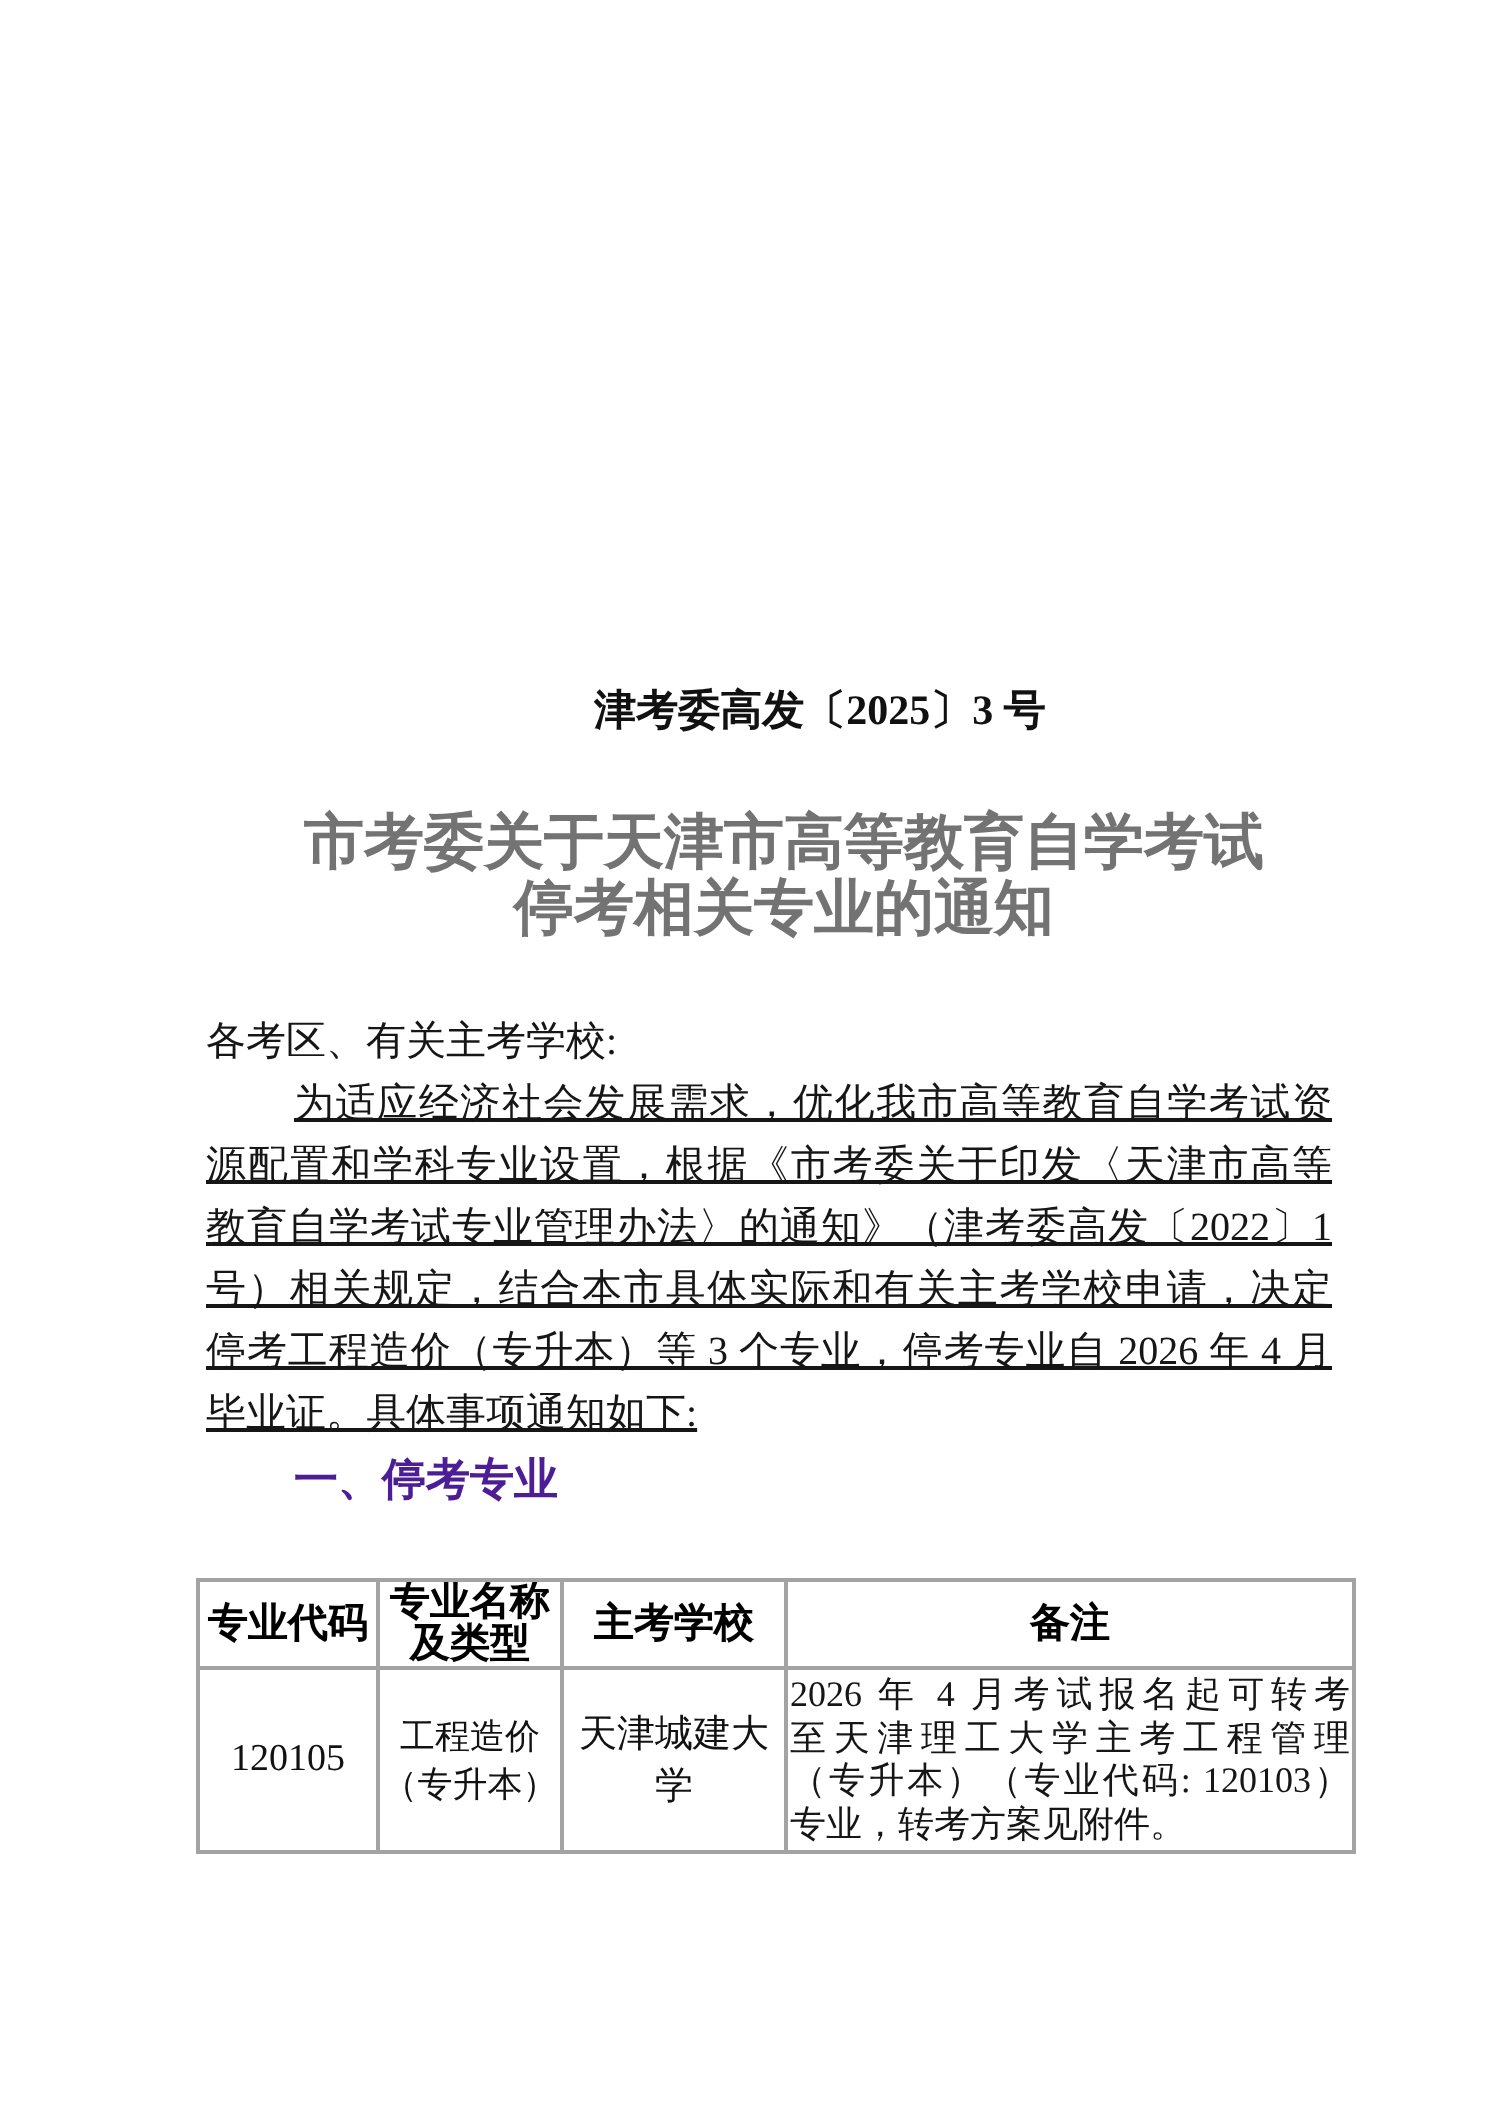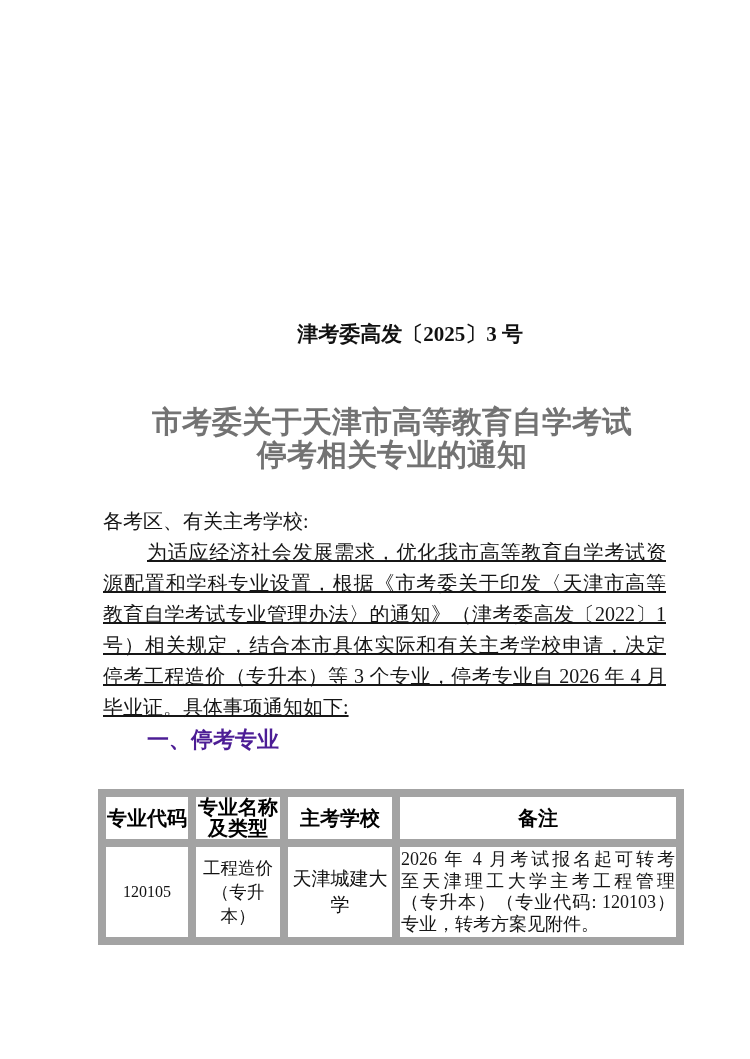--- a/index.html
+++ b/index.html
@@ -7,21 +7,21 @@
     position: relative;
     width: 750px;
     height: 1059px;
     background: #ffffff;
     overflow: hidden;
     font-family: "Liberation Serif", serif;
     color: #121212;
   }
   .doc-number {
     position: absolute;
-    top: 322px;
+    top: 343px;
     left: 0;
     width: 100%;
     box-sizing: border-box;
     padding-left: 70px;
     text-align: center;
     font-family: "Liberation Serif", serif;
     font-weight: bold;
     font-size: 21px;
     line-height: 24px;
     color: #111;
@@ -77,37 +77,37 @@
     top: 789px;
     width: 578px;
     border-collapse: collapse;
     table-layout: fixed;
   }
   .notice-table col.c1 { width: 90px; }
   .notice-table col.c2 { width: 92px; }
   .notice-table col.c3 { width: 112px; }
   .notice-table col.c4 { width: 284px; }
   .notice-table th, .notice-table td {
-    border: 8px solid #a3a3a3;
+    border: 2px solid #a3a3a3;
     padding: 0;
     vertical-align: middle;
     text-align: center;
     overflow: hidden;
   }
   .notice-table thead tr { height: 40px; }
   .notice-table tbody tr { height: 90px; }
   .notice-table th {
     font-family: "Liberation Sans", sans-serif;
     font-weight: bold;
     font-size: 20px;
     line-height: 21px;
     white-space: pre-line;
     color: #000;
   }
-  td.cell-code { font-family: "Liberation Serif", serif; font-size: 16px; }
+  td.cell-code { font-family: "Liberation Serif", serif; font-size: 19px; }
   td.cell-major {
     font-family: "Liberation Serif", serif;
     font-size: 17.5px;
     line-height: 24px;
     white-space: pre-line;
   }
   td.cell-school { font-family: "Liberation Serif", serif; font-size: 19px; }
   td.cell-remark {
     text-align: left;
     padding: 2px 1px;

